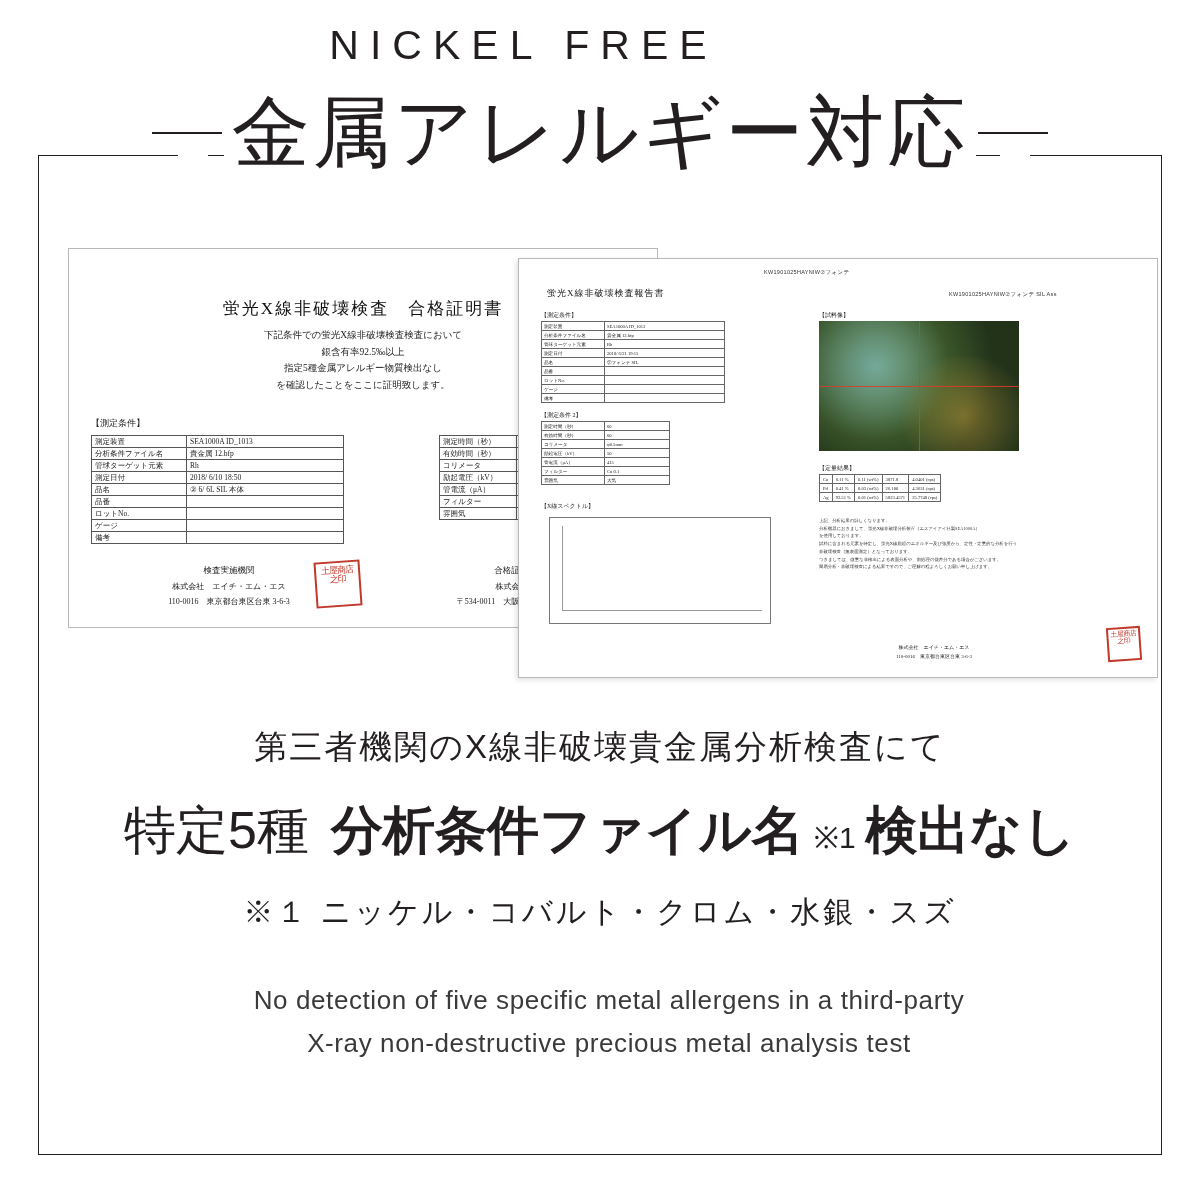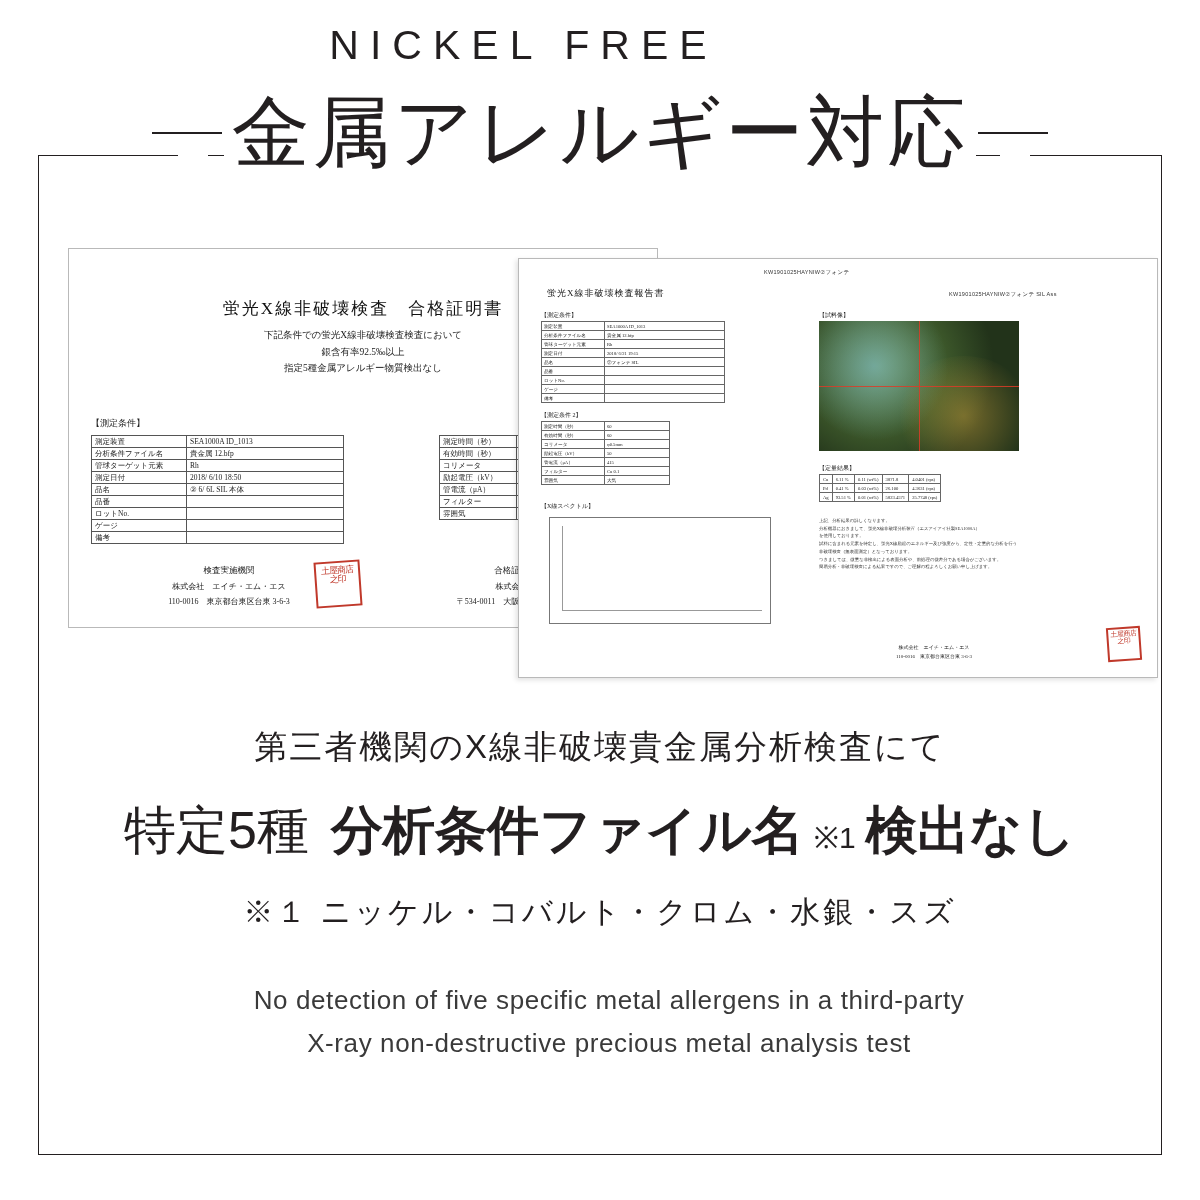--- a/index.html
+++ b/index.html
@@ -413,20 +413,21 @@
 
 <div class="certs">
 
   <div class="cert cert-back">
     <div class="bc-topright">平成</div>
     <div class="bc-title">蛍光X線非破壊検査　合格証明書</div>
     <div class="bc-lines">
       <div>下記条件での蛍光X線非破壊検査検査において</div>
       <div>銀含有率92.5‰以上</div>
       <div>指定5種金属アレルギー物質検出なし</div>
+      <div>を確認したことをここに証明致します。</div>
     </div>
     <div class="bc-cond-label">【測定条件】</div>
 
     <table class="bc-table" id="bc-table-left">
       <tbody>
           <tr>
             <td class="k">測定装置</td>
             <td class="v">SEA1000A ID_1013</td>
           </tr>
       <tr>

